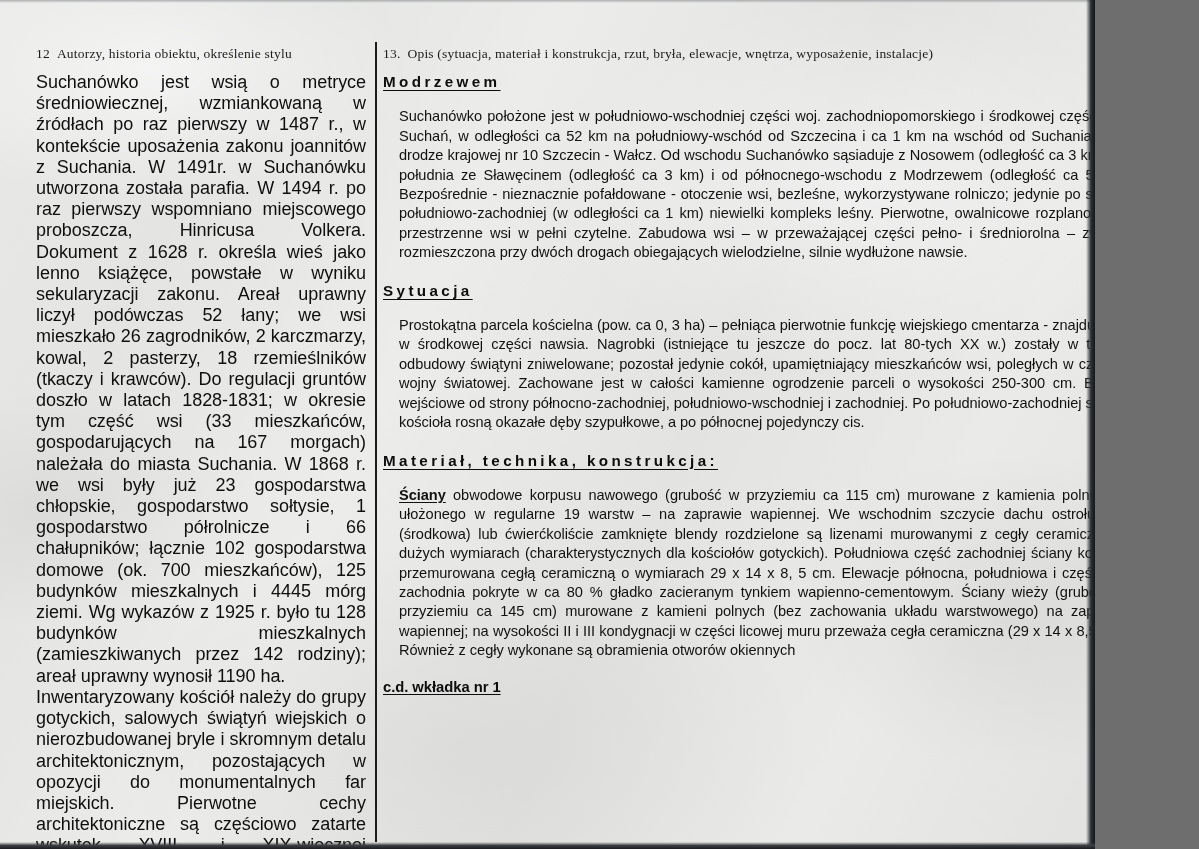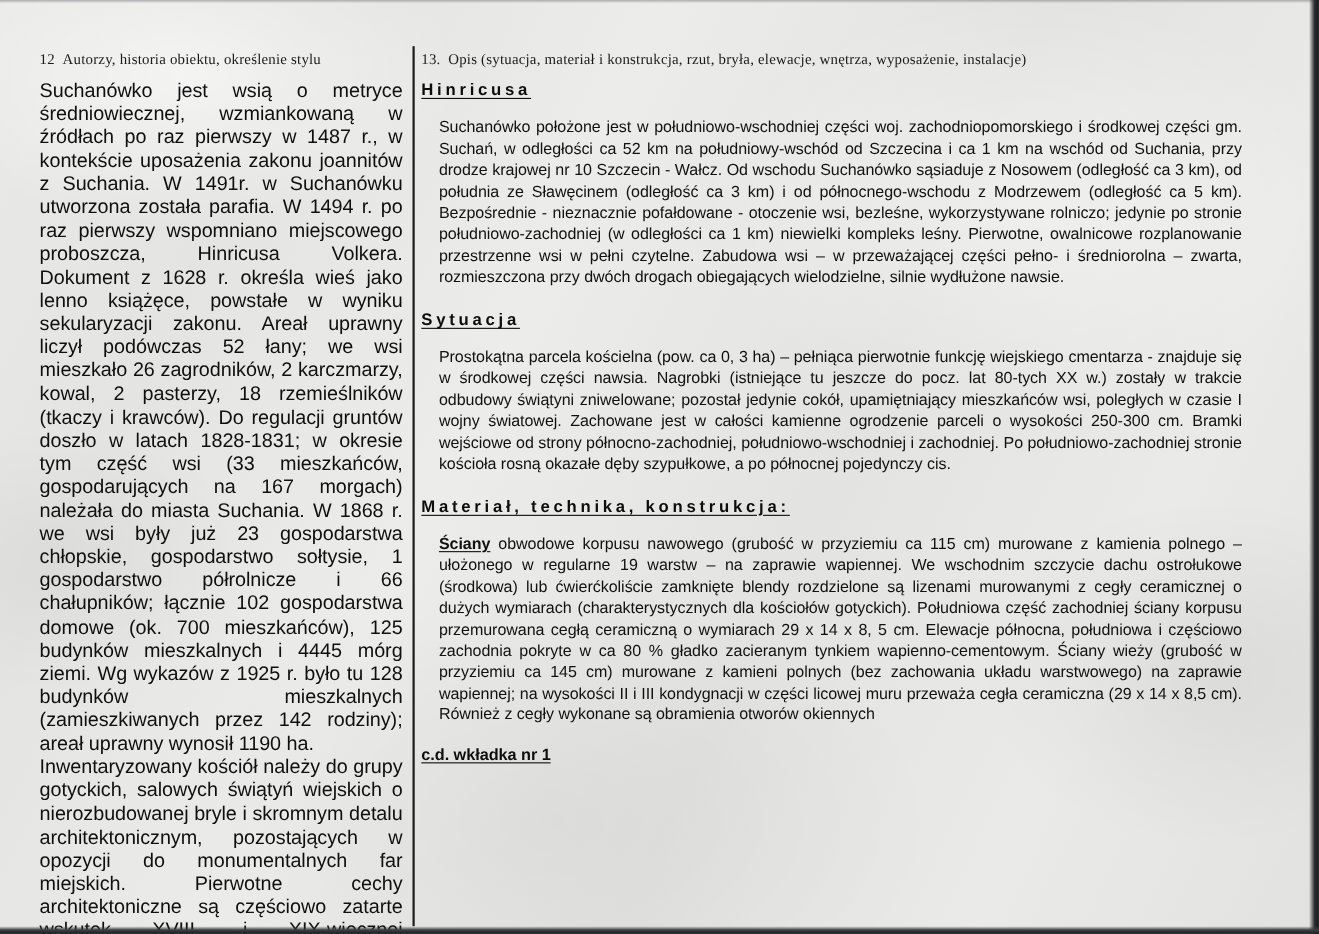--- a/index.html
+++ b/index.html
@@ -11,21 +11,21 @@
   body {
     width: 1199px;
     height: 849px;
     overflow: hidden;
     font-family: "Liberation Sans", sans-serif;
   }
 
   
   #page {
     position: relative;
-    width: 1199px;
+    width: 1095px;
     height: 849px;
     background:
       linear-gradient(115deg, #e9e9e7 0%, #e4e5e3 18%, #ececea 38%, #e3e4e2 60%, #eaeae8 80%, #e2e3e1 100%);
     box-sizing: border-box;
     overflow: hidden;
   }
   
   #page::before {
     content: "";
     position: absolute;
@@ -177,21 +177,21 @@
 
   <div class="col" id="col-right">
 
     <div class="field-caption">
       <span class="num">13.</span><span>Opis  (sytuacja, materiał i konstrukcja, rzut, bryła, elewacje, wnętrza, wyposażenie, instalacje)</span>
     </div>
 
     <div class="body-right">
 
       
-      <div class="sec-head">Hinricusa</div>
+      <div class="sec-head">Modrzewem</div>
       <p>Suchanówko położone jest   w południowo-wschodniej części woj. zachodniopomorskiego i środkowej części gm. Suchań, w odległości ca 52 km na południowy-wschód od Szczecina i ca 1 km na wschód od Suchania, przy drodze krajowej nr 10 Szczecin - Wałcz. Od wschodu Suchanówko sąsiaduje z Nosowem (odległość ca 3 km), od południa ze Sławęcinem (odległość ca 3 km) i od północnego-wschodu z Modrzewem (odległość ca 5 km). Bezpośrednie - nieznacznie pofałdowane - otoczenie wsi, bezleśne, wykorzystywane rolniczo; jedynie po stronie południowo-zachodniej (w odległości ca 1 km) niewielki kompleks leśny. Pierwotne, owalnicowe rozplanowanie przestrzenne  wsi w pełni czytelne. Zabudowa wsi – w przeważającej części pełno- i średniorolna – zwarta, rozmieszczona przy dwóch drogach obiegających wielodzielne, silnie wydłużone nawsie.</p>
 
       
       <div class="sec-head spaced-top">Sytuacja</div>
       <p>Prostokątna parcela kościelna (pow. ca 0, 3 ha) – pełniąca pierwotnie funkcję wiejskiego cmentarza - znajduje się w środkowej części nawsia. Nagrobki (istniejące tu jeszcze do pocz. lat 80-tych XX w.) zostały w trakcie odbudowy świątyni zniwelowane; pozostał jedynie cokół, upamiętniający mieszkańców wsi, poległych w czasie I wojny światowej. Zachowane jest w całości kamienne ogrodzenie parceli o wysokości 250-300 cm. Bramki wejściowe od strony północno-zachodniej, południowo-wschodniej i zachodniej. Po południowo-zachodniej stronie kościoła rosną okazałe dęby szypułkowe, a po północnej pojedynczy cis.</p>
 
       
       <div class="sec-head spaced-top">Materiał, technika, konstrukcja:</div>
 
 

